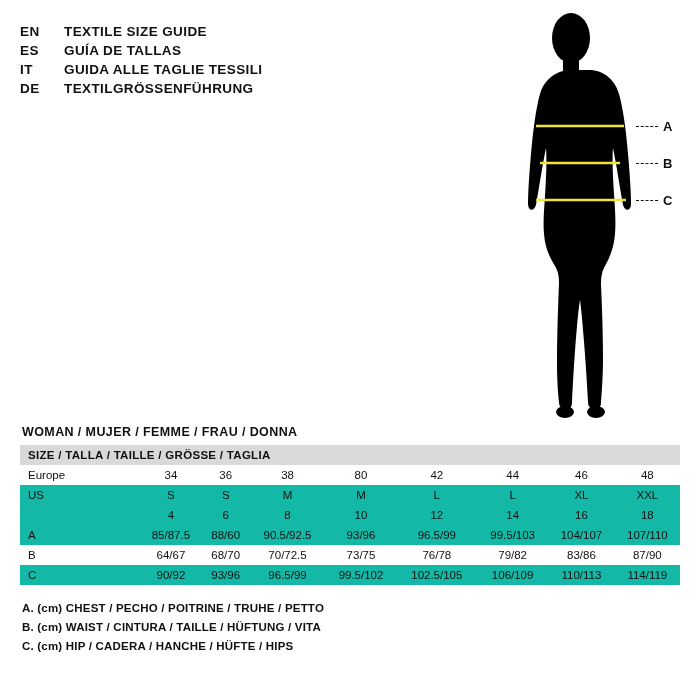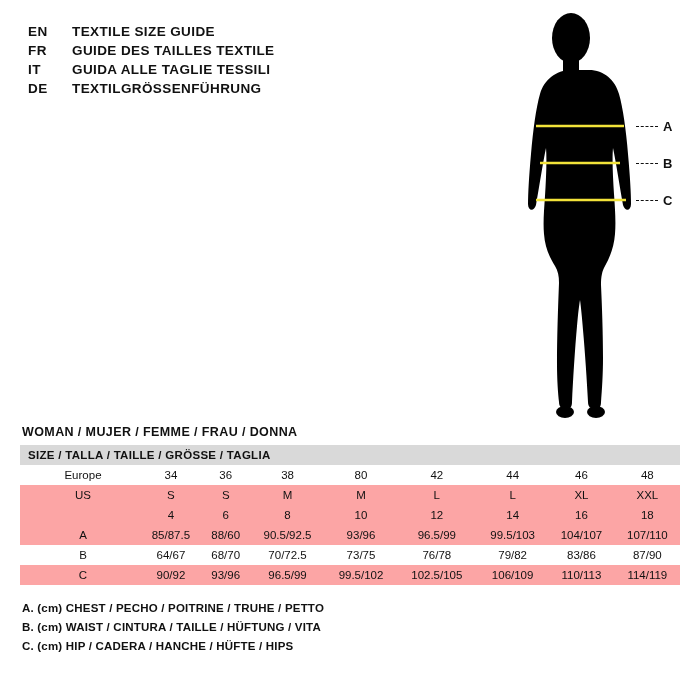--- a/index.html
+++ b/index.html
@@ -17,21 +17,21 @@
   }
 
   
   .top {
     position: relative;
     height: 420px;
   }
 
   .lang-table {
     position: absolute;
-    left: 28px;
+    left: 20px;
     top: 22px;
     border-collapse: collapse;
   }
   .lang-table td {
     font-size: 13.5px;
     letter-spacing: 0.4px;
     padding: 2px 0;
     vertical-align: top;
     color: #111;
   }
@@ -100,33 +100,33 @@
     border-collapse: collapse;
     font-size: 11.5px;
   }
   table.size-table td {
     padding: 4px 2px;
     text-align: center;
     color: #111;
     border: none;
   }
   table.size-table td.label-cell {
-    text-align: center;
+    text-align: left;
     padding-left: 8px;
     width: 110px;
   }
   tr.head-row td {
     background: #d9d9d9;
     font-weight: bold;
     text-align: left;
     padding-left: 8px;
     letter-spacing: 0.3px;
     font-size: 11.5px;
   }
-  tr.shade td { background: #fca5a5; }
+  tr.shade td { background: #14b8a6; }
   tr.plain td { background: #ffffff; }
 
   .legend {
     margin: 14px 0 8px 22px;
     font-size: 11.5px;
     font-weight: bold;
     line-height: 19px;
     color: #111;
     letter-spacing: 0.2px;
   }
@@ -137,22 +137,22 @@
 
 <div class="top">
 
   <table class="lang-table">
     <tbody>
         <tr>
       <td class="lang-code">EN</td>
       <td class="lang-title">TEXTILE SIZE GUIDE</td>
     </tr>
     <tr>
-      <td class="lang-code">FR</td>
-      <td class="lang-title">GUIDE DES TAILLES TEXTILE</td>
+      <td class="lang-code">ES</td>
+      <td class="lang-title">GUÍA DE TALLAS</td>
     </tr>
     <tr>
       <td class="lang-code">IT</td>
       <td class="lang-title">GUIDA ALLE TAGLIE TESSILI</td>
     </tr>
     <tr>
       <td class="lang-code">DE</td>
       <td class="lang-title">TEXTILGRÖSSENFÜHRUNG</td>
     </tr>
   </tbody>

